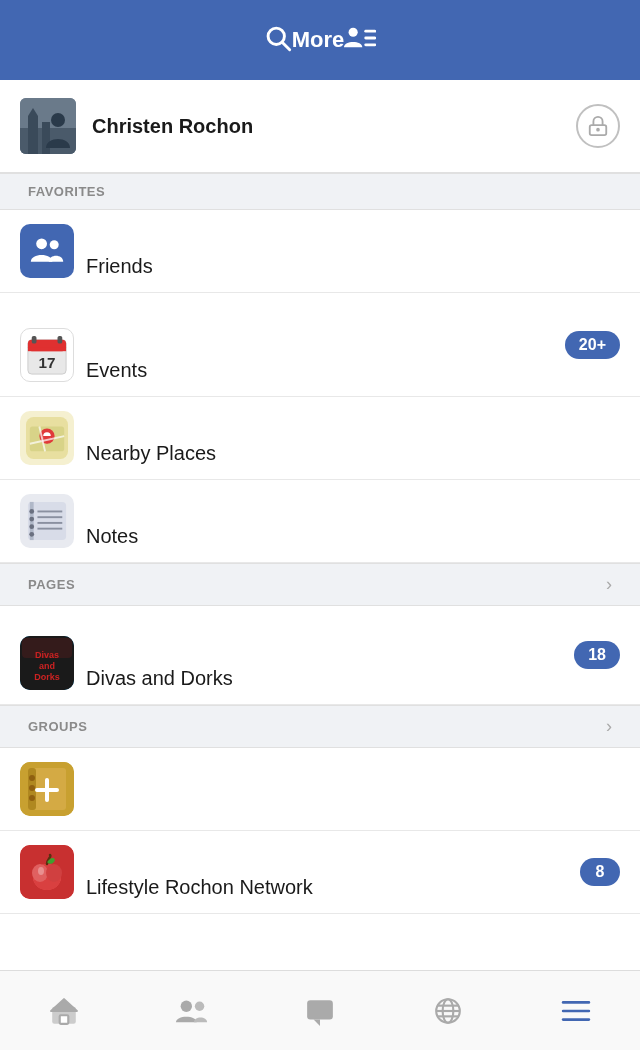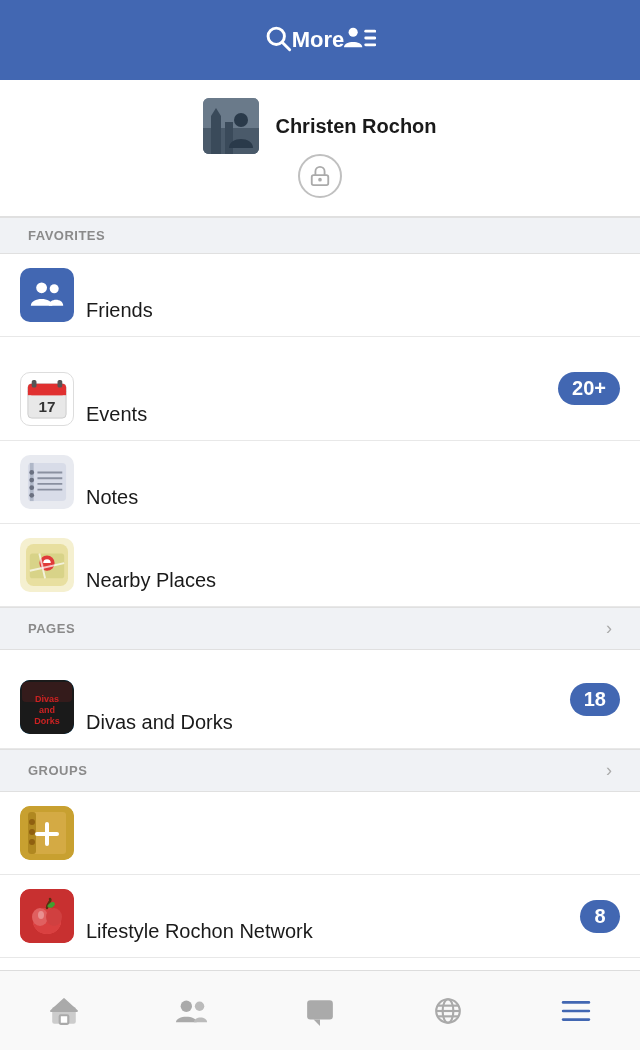--- a/index.html
+++ b/index.html
@@ -22,21 +22,20 @@
     }
 
     
     .profile-row {
       background: #fff;
       display: flex;
       align-items: center;
       padding: 18px 20px;
       border-bottom: 1px solid #e0e0e0;
       justify-content: space-between;
-      flex-direction: column;
     }
     .profile-left {
       display: flex;
       align-items: center;
       gap: 16px;
     }
     .profile-avatar {
       width: 56px;
       height: 56px;
       border-radius: 6px;
@@ -117,21 +116,21 @@
     }
     .list-item-label {
       font-size: 20px;
       color: #1a1a1a;
     }
     .badge {
       background: #4267B2;
       color: #fff;
       border-radius: 20px;
       padding: 5px 14px;
-      font-size: 20px;
+      font-size: 16px;
       font-weight: bold;
       min-width: 40px;
       text-align: center;
       flex-shrink: 0;
     }
 
     
     .icon-friends { background: #4267B2; }
     .icon-events { background: #fff; border: 1px solid #ddd; margin-top: 21px; }
     .icon-nearby { background: #f5f0d0; }
@@ -256,60 +255,60 @@
           <text x="22" y="36" text-anchor="middle" font-size="16" font-weight="bold" fill="#333">17</text>
         </svg>
       </div>
       <span class="list-item-label">Events</span>
     </div>
     <span class="badge">20+</span>
   </div>
 
   <div class="list-item">
     <div class="list-item-left">
+      <div class="list-item-icon icon-nearby">
+
+        <svg width="42" height="42" viewBox="0 0 44 44">
+          <rect width="44" height="44" rx="8" fill="#e8dfa0"></rect>
+
+          <rect x="4" y="10" width="36" height="26" rx="3" fill="#c8c870" opacity="0.5"></rect>
+
+          <ellipse cx="22" cy="20" rx="8" ry="8" fill="#e03a3a"></ellipse>
+          <ellipse cx="22" cy="20" rx="4" ry="4" fill="#fff"></ellipse>
+          <polygon points="22,28 17,20 27,20" fill="#e03a3a"></polygon>
+
+          <line x1="4" y1="28" x2="40" y2="20" stroke="#fff" stroke-width="2" opacity="0.7"></line>
+          <line x1="14" y1="10" x2="20" y2="36" stroke="#fff" stroke-width="2" opacity="0.7"></line>
+        </svg>
+      </div>
+      <span class="list-item-label">Nearby Places</span>
+    </div>
+  </div>
+
+  <div class="list-item">
+    <div class="list-item-left">
       <div class="list-item-icon icon-notes">
 
         <svg width="42" height="42" viewBox="0 0 44 44">
           <rect x="2" y="2" width="40" height="40" rx="4" fill="#d8dce8"></rect>
 
           <rect x="4" y="2" width="4" height="40" fill="#b0b8c8"></rect>
 
           <line x1="12" y1="12" x2="38" y2="12" stroke="#8a90a0" stroke-width="2"></line>
           <line x1="12" y1="18" x2="38" y2="18" stroke="#8a90a0" stroke-width="2"></line>
           <line x1="12" y1="24" x2="38" y2="24" stroke="#8a90a0" stroke-width="2"></line>
           <line x1="12" y1="30" x2="38" y2="30" stroke="#8a90a0" stroke-width="2"></line>
 
           <circle cx="6" cy="12" r="2.5" fill="#6a7080"></circle>
           <circle cx="6" cy="20" r="2.5" fill="#6a7080"></circle>
           <circle cx="6" cy="28" r="2.5" fill="#6a7080"></circle>
           <circle cx="6" cy="36" r="2.5" fill="#6a7080"></circle>
         </svg>
       </div>
       <span class="list-item-label">Notes</span>
-    </div>
-  </div>
-
-  <div class="list-item">
-    <div class="list-item-left">
-      <div class="list-item-icon icon-nearby">
-
-        <svg width="42" height="42" viewBox="0 0 44 44">
-          <rect width="44" height="44" rx="8" fill="#e8dfa0"></rect>
-
-          <rect x="4" y="10" width="36" height="26" rx="3" fill="#c8c870" opacity="0.5"></rect>
-
-          <ellipse cx="22" cy="20" rx="8" ry="8" fill="#e03a3a"></ellipse>
-          <ellipse cx="22" cy="20" rx="4" ry="4" fill="#fff"></ellipse>
-          <polygon points="22,28 17,20 27,20" fill="#e03a3a"></polygon>
-
-          <line x1="4" y1="28" x2="40" y2="20" stroke="#fff" stroke-width="2" opacity="0.7"></line>
-          <line x1="14" y1="10" x2="20" y2="36" stroke="#fff" stroke-width="2" opacity="0.7"></line>
-        </svg>
-      </div>
-      <span class="list-item-label">Nearby Places</span>
     </div>
   </div>
 </div>
 
 <div>
   <div class="section-header">
     <span class="section-header-label">PAGES</span>
     <span class="section-chevron">›</span>
   </div>
 

